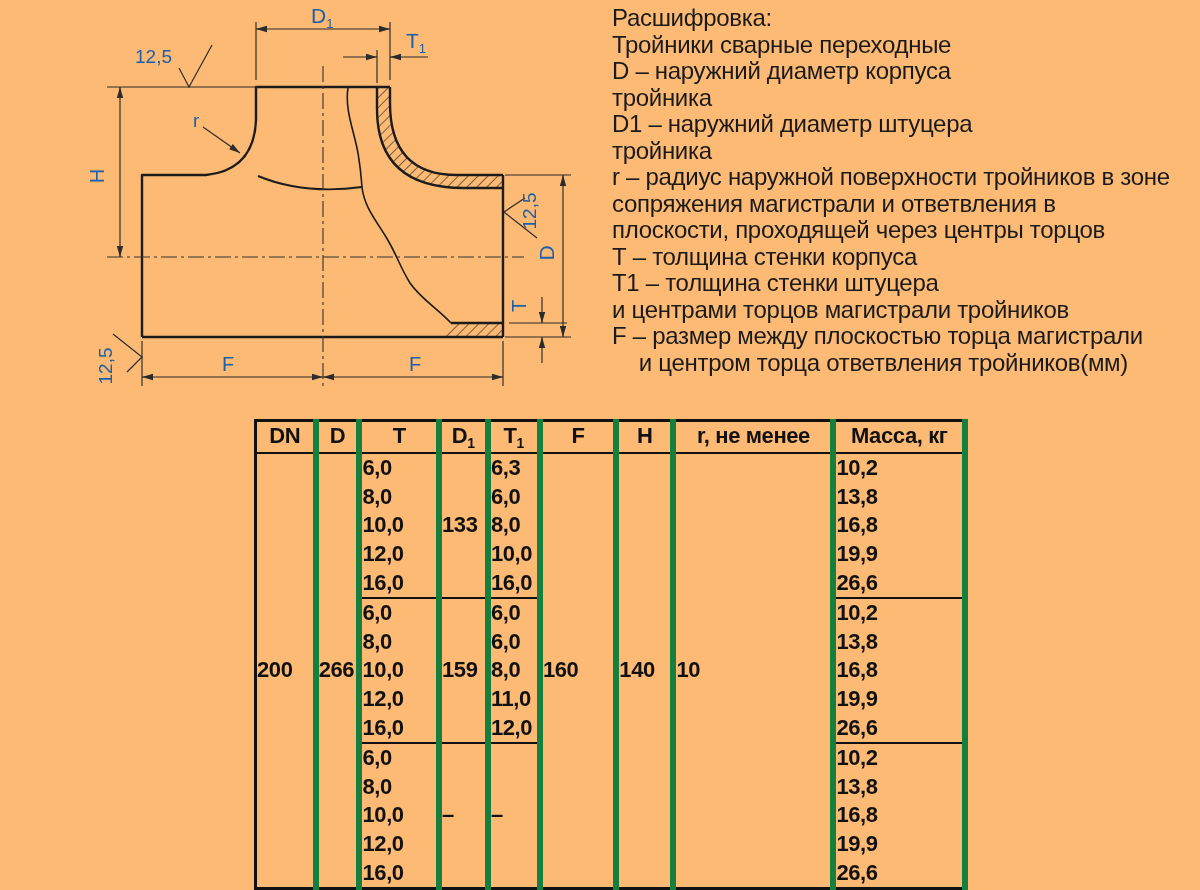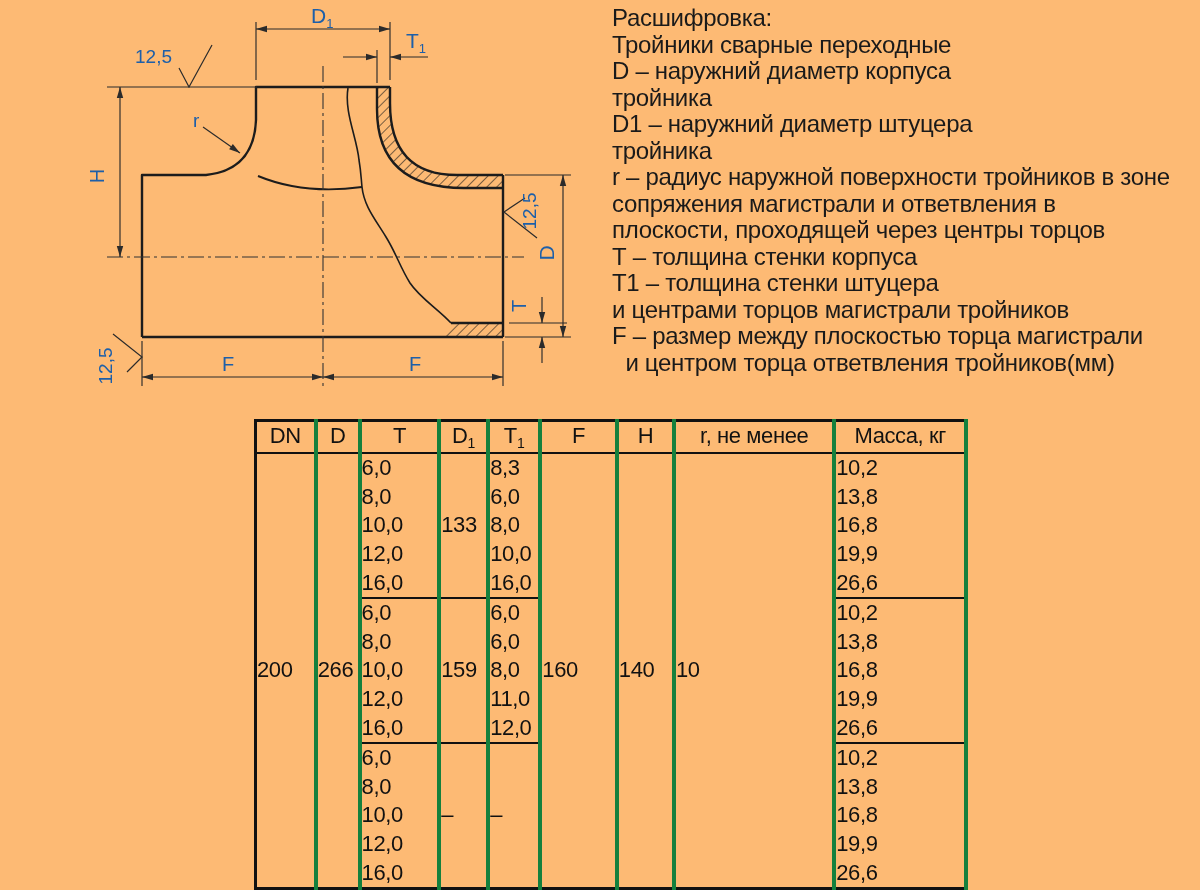--- a/index.html
+++ b/index.html
@@ -5,27 +5,27 @@
   html,body{margin:0;padding:0;background:#fff;}
   .page{position:relative;width:1200px;height:890px;background:#fdba74;overflow:hidden;
         font-family:"Liberation Sans",sans-serif;color:#1c1c1c;}
   
   .drawing{position:absolute;left:0;top:0;}
   .blue-label{fill:#1d5fa9;font-family:"Liberation Sans",sans-serif;}
   
   .legend{position:absolute;left:612px;top:5px;width:516px;
           font-size:24px;line-height:26.5px;letter-spacing:-0.3px;color:#1a1a1a;}
   .legend-line{white-space:nowrap;}
-  .legend-line.split{display:flex;justify-content:center;}
+  .legend-line.split{display:flex;justify-content:flex-end;}
   
   .spec-wrap{position:absolute;left:254px;top:419px;}
   table.spec{border-collapse:collapse;table-layout:fixed;width:714px;
              border:3px solid #111;font-size:22px;letter-spacing:-0.4px;color:#111;}
-  table.spec th,table.spec td{border-left:2px solid #111;border-right:4px solid #15803d;
-             vertical-align:middle;padding:0;font-weight:normal;}
+  table.spec th,table.spec td{border-left:2px solid #111;border-right:6px solid #15803d;
+             vertical-align:middle;padding:0;font-weight:bold;}
   table.spec th{border-bottom:2px solid #111;height:30px;}
   table.spec td{height:28.6px;line-height:1;}
   table.spec sub{font-size:14px;letter-spacing:0;}
   tr.grp-start td{border-top:2px solid #111;}
 </style>
 </head>
 <body>
 
 <div class="page">
 
@@ -148,21 +148,21 @@
         <th><span>F</span><sub></sub></th>
         <th><span>H</span><sub></sub></th>
         <th><span>r, не менее</span><sub></sub></th>
         <th><span>Масса, кг</span><sub></sub></th>
       </tr>
       <tr>
         <td rowspan="15">200</td>
         <td rowspan="15">266</td>
         <td>6,0</td>
         <td rowspan="5">133</td>
-        <td>8,3</td>
+        <td>6,3</td>
         <td rowspan="15">160</td>
         <td rowspan="15">140</td>
         <td rowspan="15">10</td>
         <td>10,2</td>
       </tr>
       <tr>
         <td>8,0</td>
         <td>6,0</td>
         <td>13,8</td>
       </tr>

